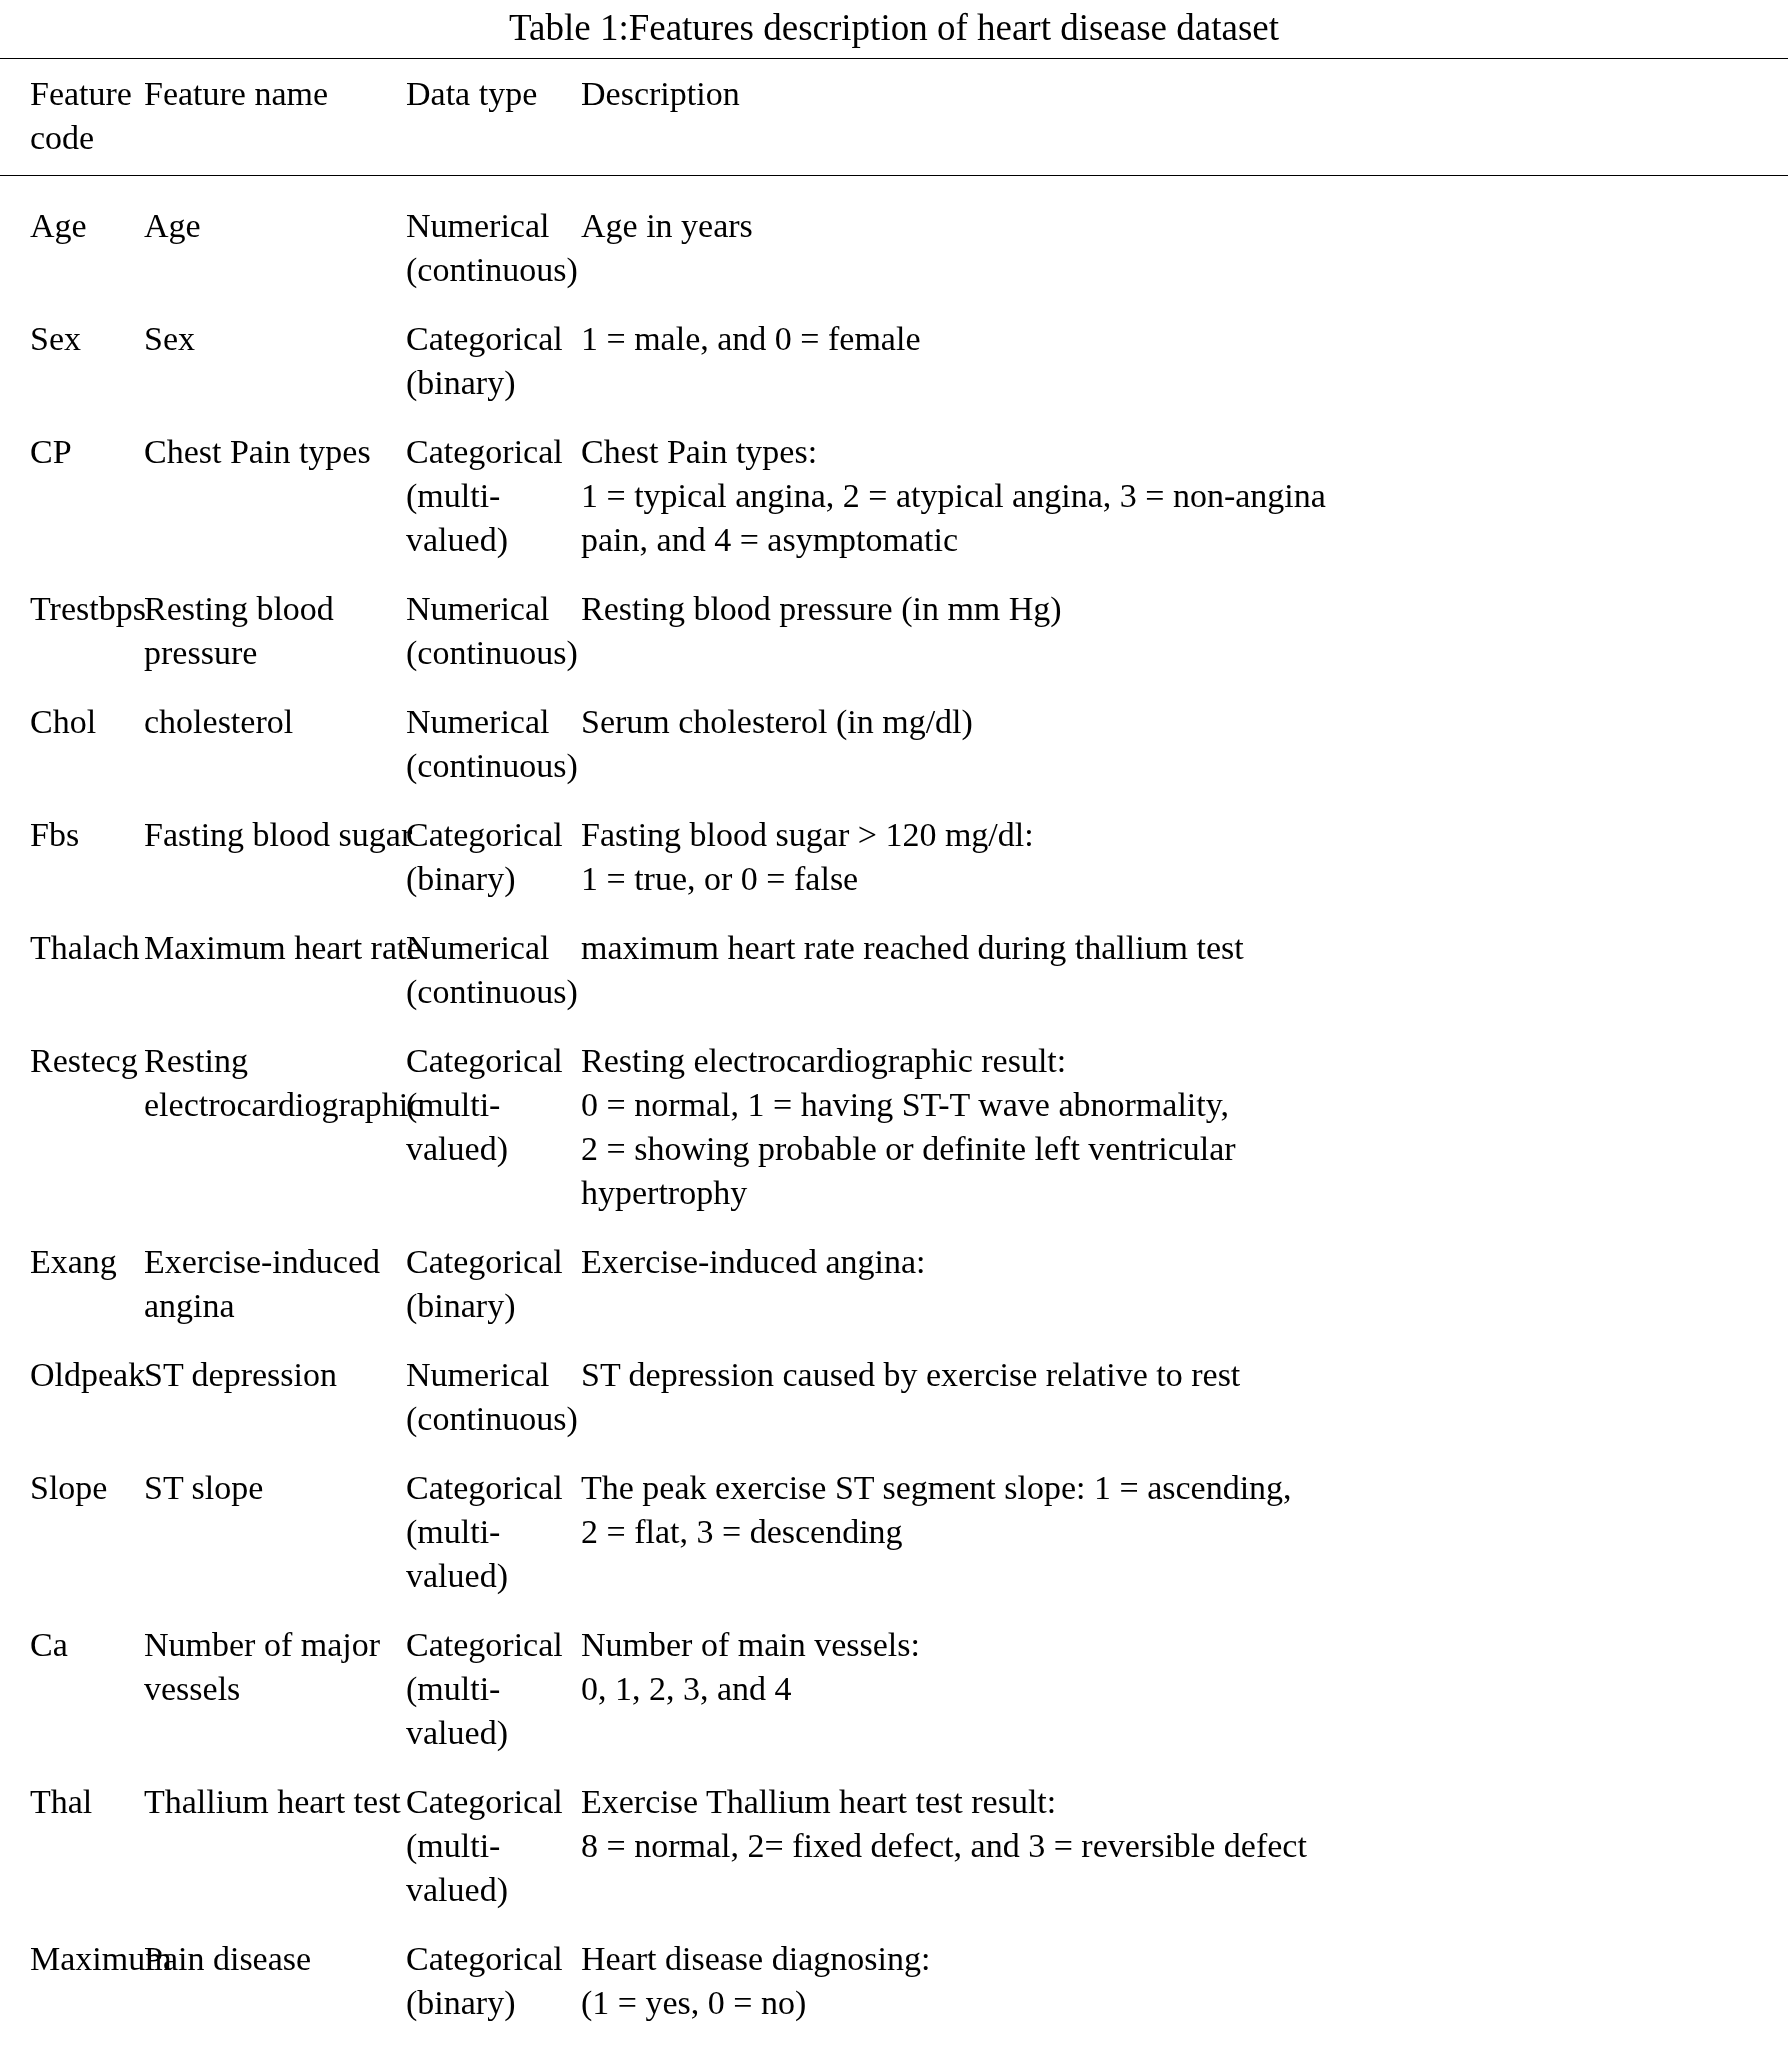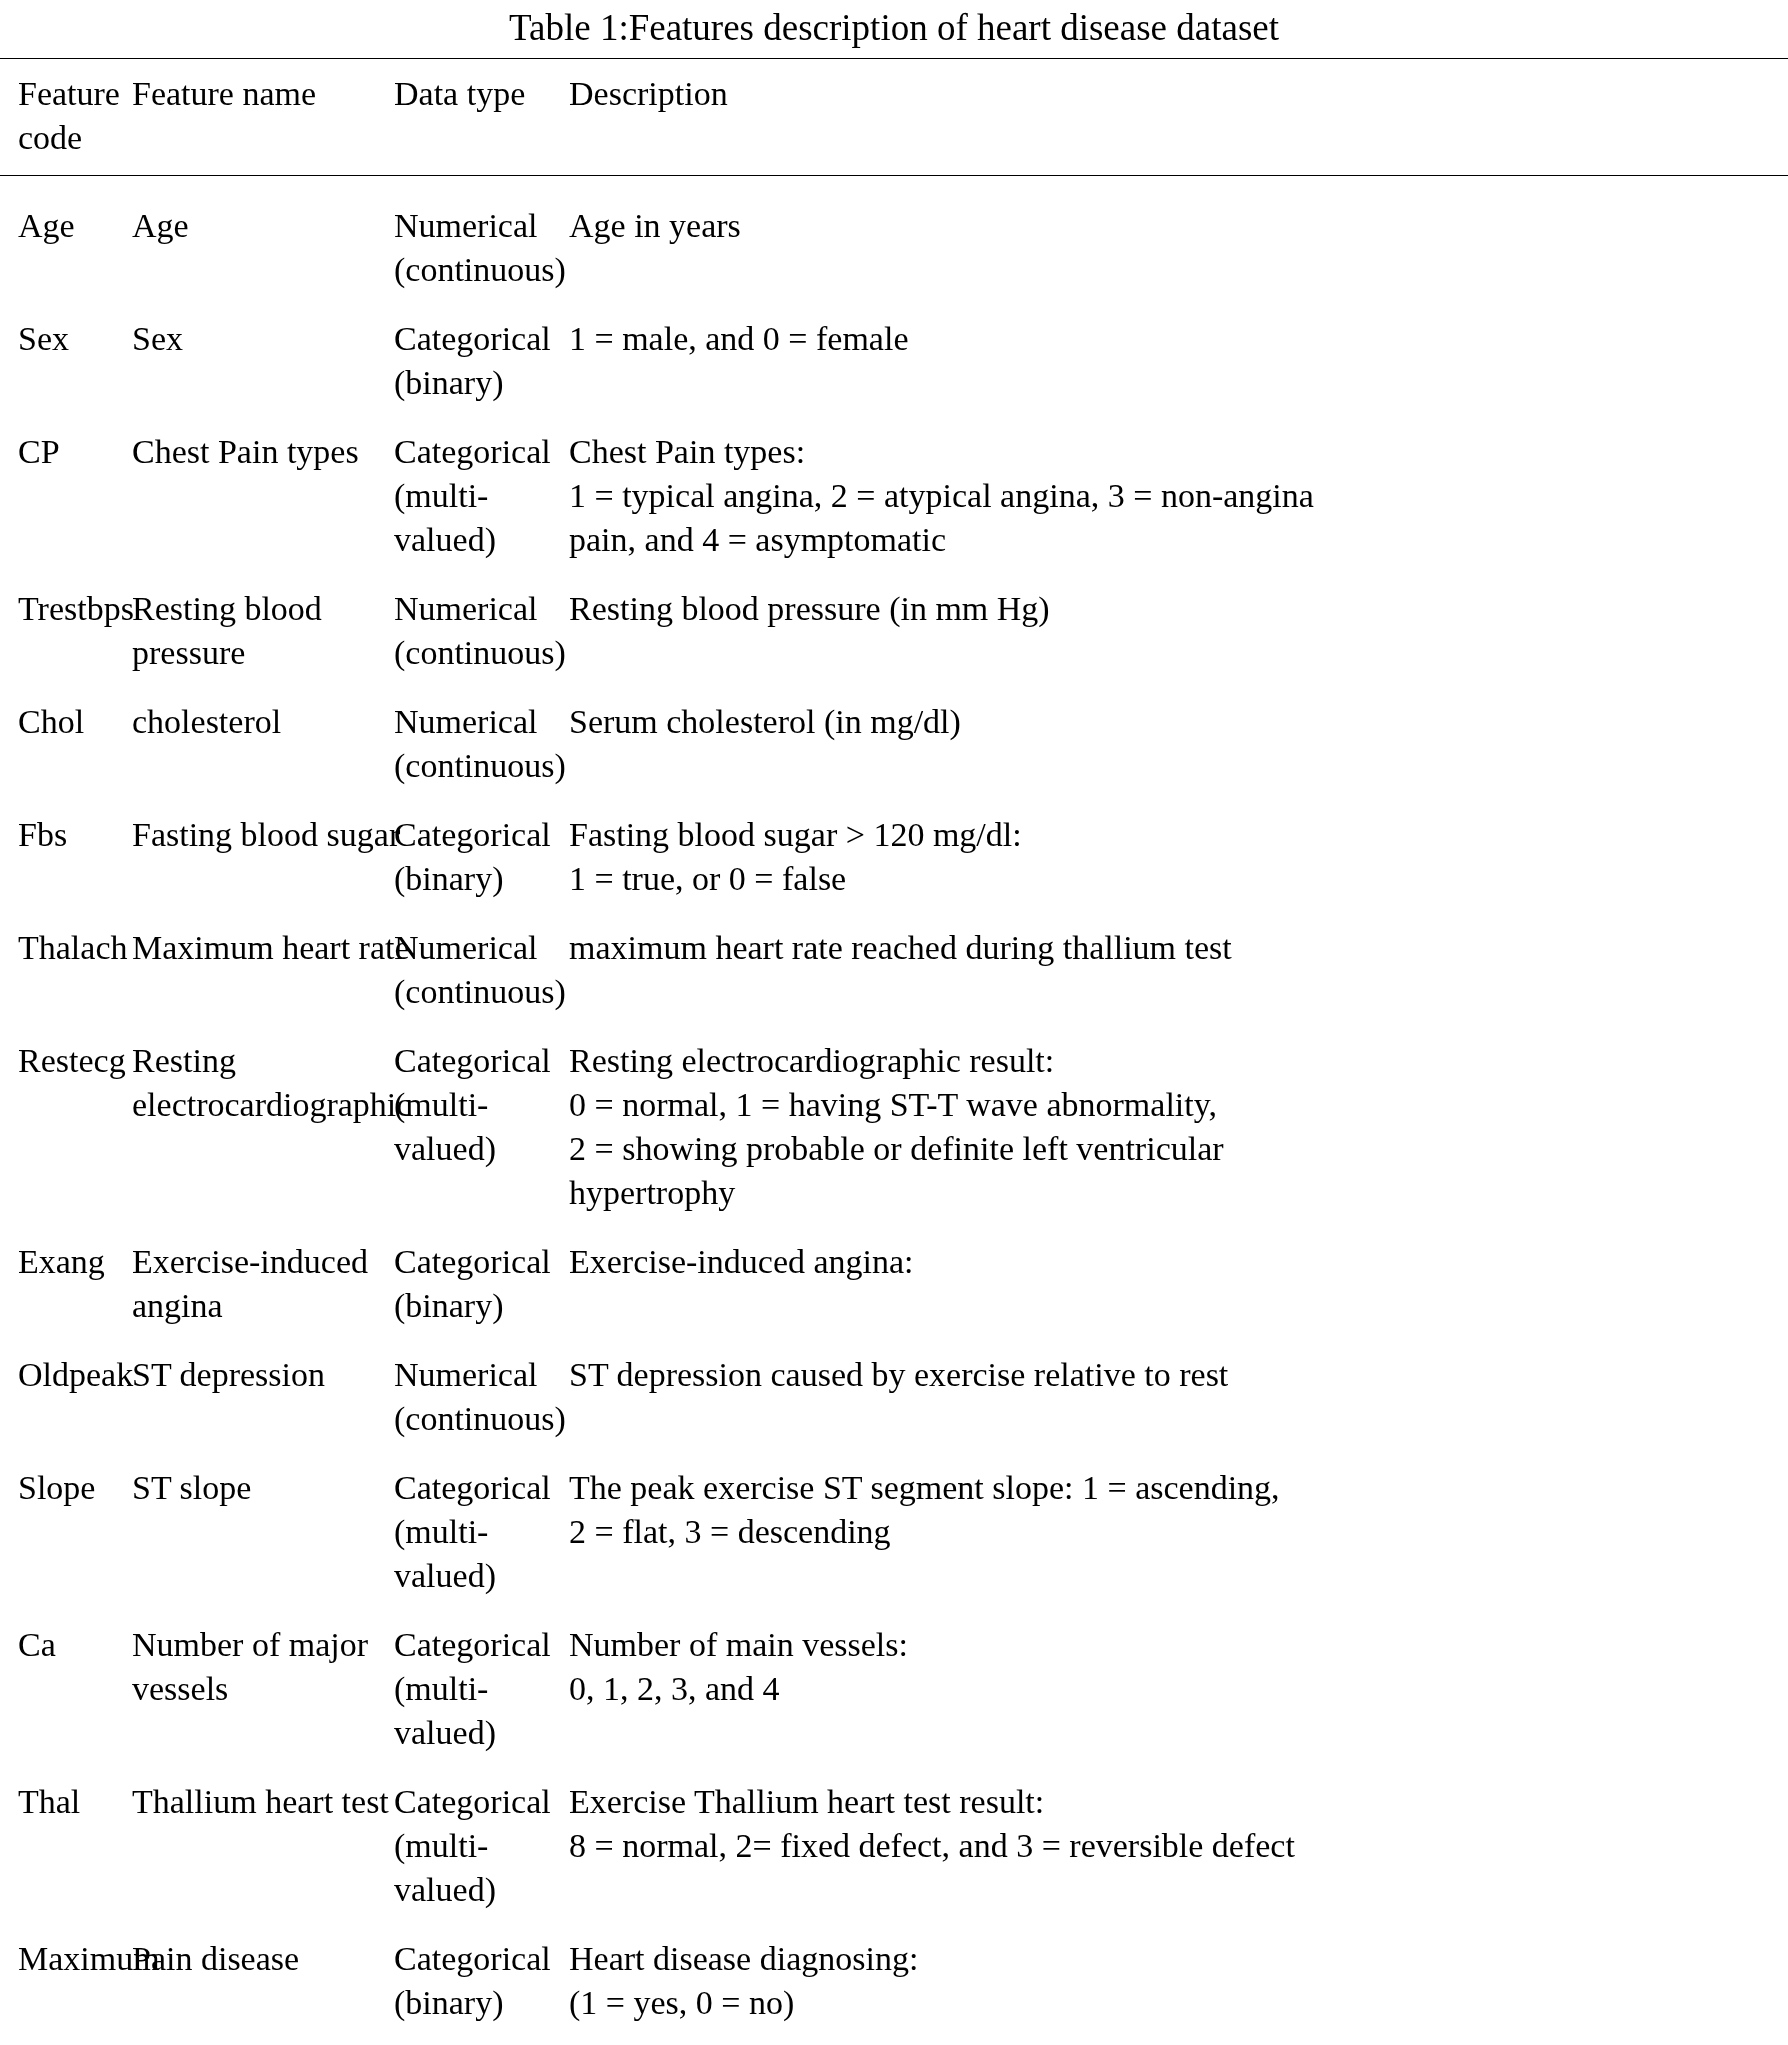--- a/index.html
+++ b/index.html
@@ -29,21 +29,21 @@
     width: 100%;
     border: 0;
     border-top: 1.8px solid #000000;
     margin: 0;
   }
 
   .grid-row {
     display: grid;
     grid-template-columns: 114px 262px 175px 1fr;
     box-sizing: border-box;
-    padding-left: 18px;
+    padding-left: 30px;
     padding-right: 18.3px;
     align-items: start;
   }
   .thead {
     padding-top: 12.8px;
     padding-bottom: 14.6px;
     font-size: 34px;
     line-height: 44px;
   }
   .tbody {

